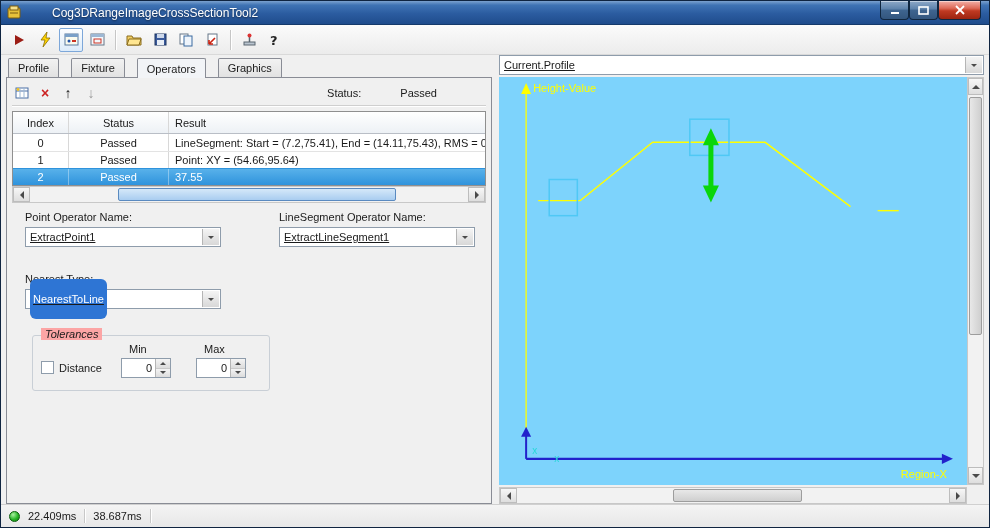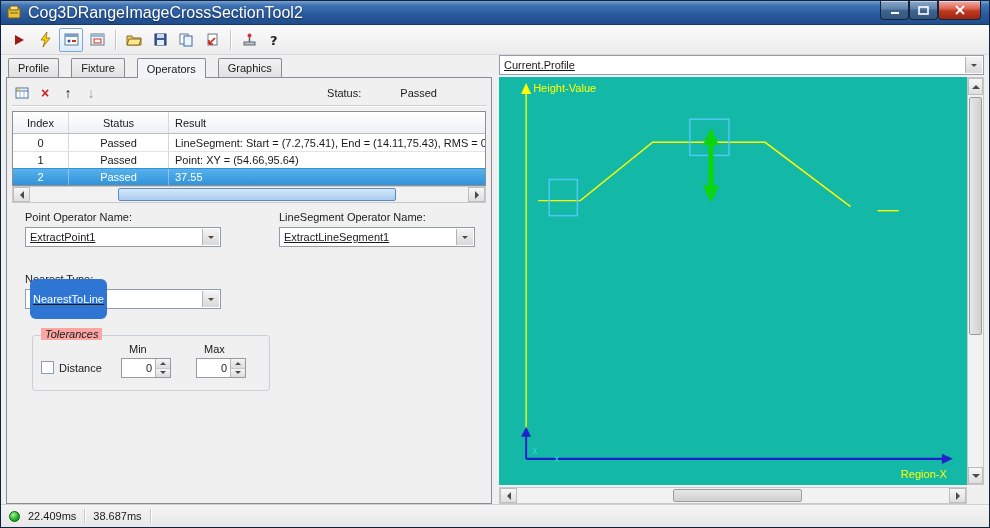--- a/index.html
+++ b/index.html
@@ -11,21 +11,21 @@
     overflow:hidden;
   }
   
   .titlebar {
     position:absolute; left:0; top:0; right:0; height:24px;
     background:linear-gradient(180deg,#7ba2cf 0%, #3f73b4 18%, #2b5ca0 55%, #1f4c8c 100%);
     display:flex; align-items:center; padding:0 6px;
     border-bottom:1px solid #153a6b;
   }
   .app-icon { width:15px; height:15px; margin-right:6px; }
-  .title-text { color:#fff; font-size:16px; text-shadow:0 1px 2px rgba(0,0,0,.55); white-space:nowrap; }
+  .title-text { color:#fff; font-size:12px; text-shadow:0 1px 2px rgba(0,0,0,.55); white-space:nowrap;margin-left:24px; }
   .caption-buttons { position:absolute; right:8px; top:0; display:flex; }
   .cap {
     width:29px; height:19px; border:1px solid #10263f; border-top:none;
     border-radius:0 0 4px 4px;
     background:linear-gradient(#8ea9c8 0%, #5d82ab 45%, #3f6590 50%, #33567e 100%);
     box-shadow:inset 0 1px 0 rgba(255,255,255,.45);
     display:flex; align-items:center; justify-content:center; margin-left:0;
   }
   .cap.close { width:43px; background:linear-gradient(#f2b0a8 0%, #dd6a58 40%, #c03a22 55%, #9c2410 100%); }
   
@@ -109,21 +109,21 @@
   .spin-label-max { position:absolute; left:171px; top:7px; }
   .spinner { position:absolute; top:22px; width:50px; height:20px; border:1px solid #8e9cab; background:#fff; display:flex; }
   .spinner .val { flex:1; display:flex; align-items:center; justify-content:flex-end; padding-right:3px; }
   .spinner .btns { width:15px; display:flex; flex-direction:column; border-left:1px solid #b5b5b5; }
   .spinner .sbtn { flex:1; background:linear-gradient(#f4f4f4,#dcdcdc); display:flex; align-items:center; justify-content:center; border-bottom:1px solid #c9c9c9; }
   .spinner .sbtn:last-child { border-bottom:none; }
   .sp-min { left:88px; } .sp-max { left:163px; }
   
   .right-pane { flex:1; min-width:0; display:grid; grid-template-columns:1fr 17px; grid-template-rows:20px 1fr 17px; row-gap:2px; }
   .record-combo { grid-column:1 / span 2; }
-  .plot { background:#14b8a6; position:relative; overflow:hidden;text-align:center; }
+  .plot { background:#7dd3fc; position:relative; overflow:hidden;text-align:center; }
   .plot svg { position:absolute; inset:0; width:100%; height:100%; }
   .corner { background:#f0f0f0; }
   
   .statusbar {
     position:absolute; left:0; right:0; bottom:0; height:23px;
     background:linear-gradient(#f4f4f4,#e7e7e7); border-top:1px solid #d0d0d0;
     display:flex; align-items:center; padding:0 8px; gap:8px;
   }
   .led { width:11px; height:11px; border-radius:50%;
     background:radial-gradient(circle at 35% 30%, #a8f0a0, #27b527 55%, #0d7a0d);

